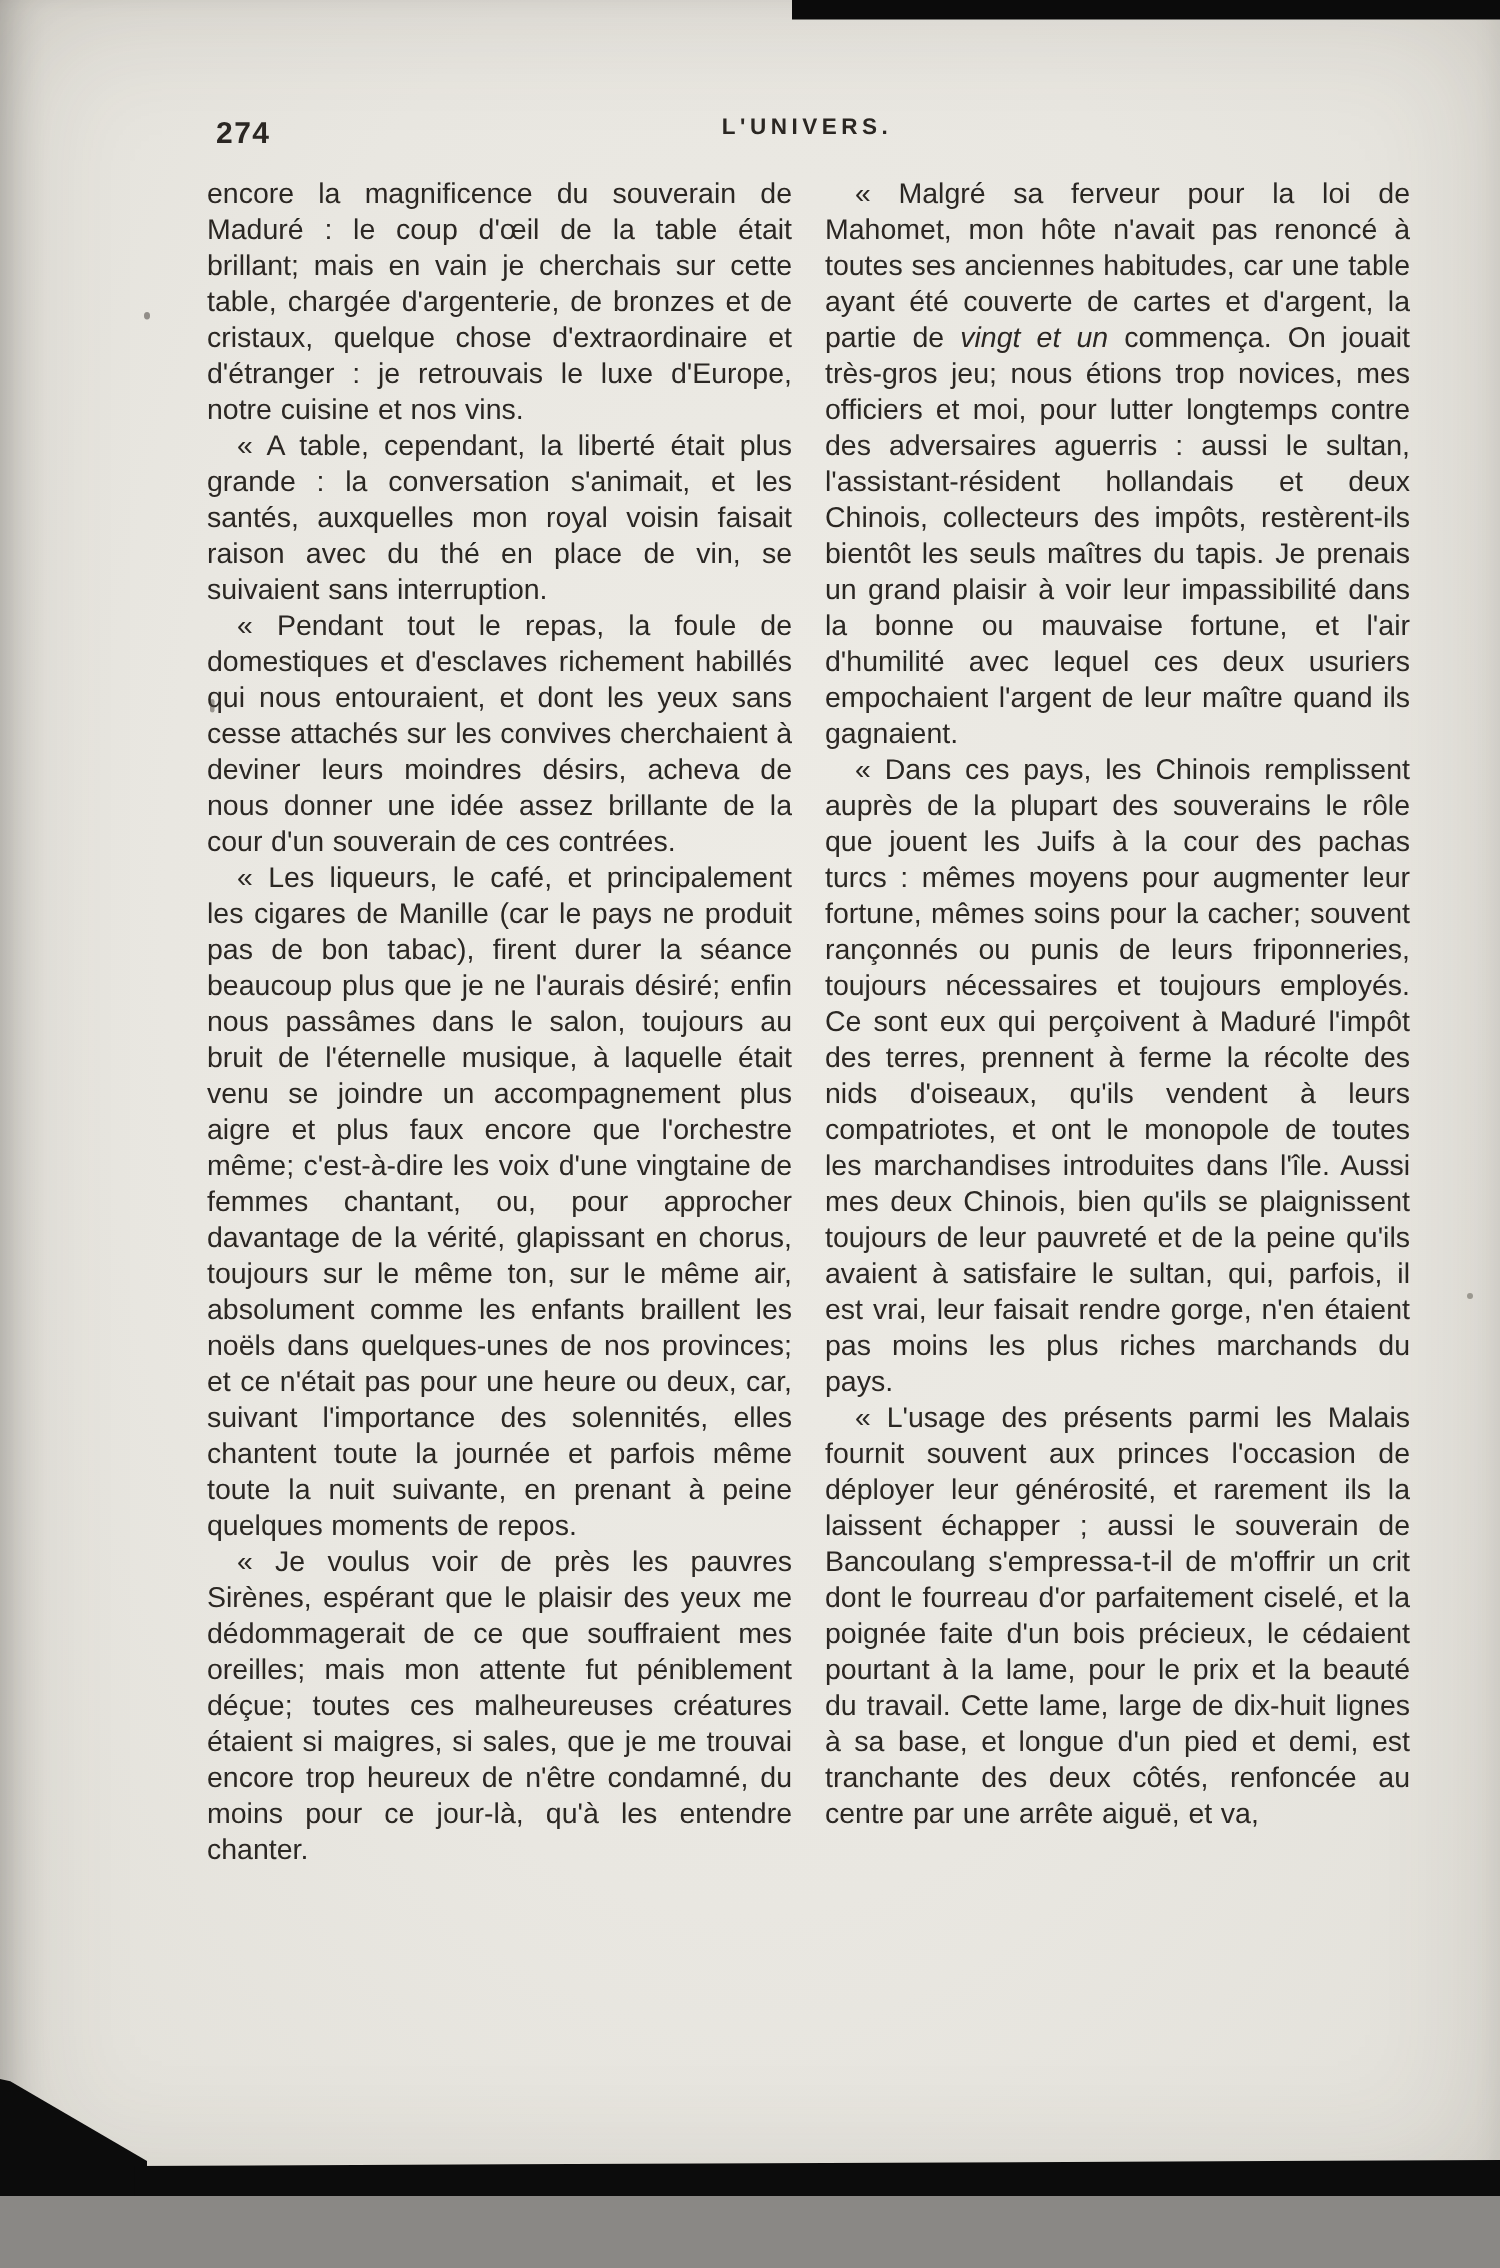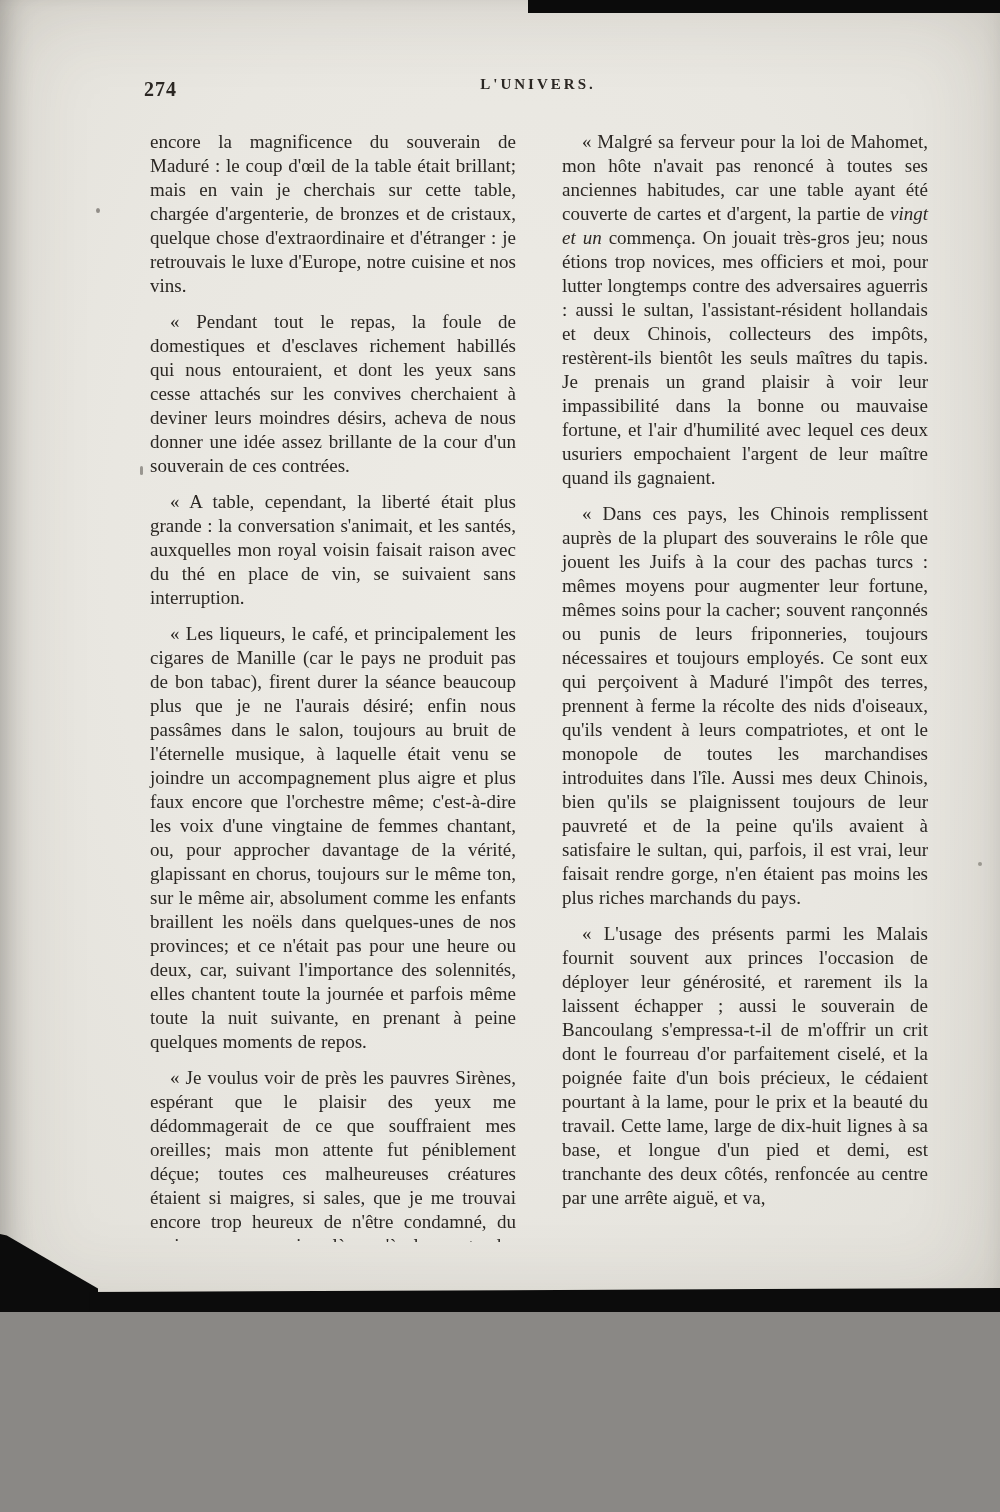--- a/index.html
+++ b/index.html
@@ -3,24 +3,24 @@
 <meta charset="utf-8">
 <style>
   html, body {
     margin: 0;
     padding: 0;
     background: #8a8885;
   }
   .page {
     position: relative;
     width: 1000px;
-    height: 1312px;
+    height: 1464px;
     overflow: hidden;
     background: radial-gradient(ellipse at 50% 42%, #edebe5 0%, #e9e7e1 55%, #e2e0d9 100%);
-    font-family: Liberation Serif, serif;
+    font-family: Liberation Sans, sans-serif;
     color: #2b2723;
     box-shadow: inset 0 0 90px rgba(70, 62, 50, 0.18), inset 22px 0 30px -20px rgba(0,0,0,0.28), inset -10px 0 24px -16px rgba(0,0,0,0.12);
   }
   
   .bar-top {
     position: absolute;
     top: 0; right: 0;
     left: 528px;
     height: 13px;
     background: #0b0b0b;
@@ -85,21 +85,21 @@
     gap: 22px;
   }
   .column {
     width: 390px;
     flex: 0 0 390px;
     overflow: hidden;
     hyphens: auto;
     -webkit-hyphens: auto;
   }
   .column p {
-    margin: 12px;
+    margin: 0;
     font-size: 19px;
     line-height: 24px;
     text-align: justify;
     word-spacing: 0.5px;
   }
   .column p.indent { text-indent: 20px; }
   .column .it { font-style: italic; }
 </style>
 </head>
 <body>
@@ -109,22 +109,22 @@
   <div class="bar-top"></div>
 
   <div class="page-header">
     <span class="page-number">274</span>
     <span class="page-title">L'UNIVERS.</span>
   </div>
 
   <div class="columns">
     <div class="column" id="col-left">
         <p class=""><span>encore la magnificence du souverain de Maduré : le coup d'œil de la table était brillant; mais en vain je cherchais sur cette table, chargée d'argenterie, de bronzes et de cristaux, quelque chose d'extraordinaire et d'étranger : je retrouvais le luxe d'Europe, notre cuisine et nos vins.</span></p>
+        <p class="indent"><span>« A table, cependant, la liberté était plus grande : la conversation s'animait, et les santés, auxquelles mon royal voisin faisait raison avec du thé en place de vin, se suivaient sans interruption.</span></p>
         <p class="indent"><span>« Pendant tout le repas, la foule de domestiques et d'esclaves richement habillés qui nous entouraient, et dont les yeux sans cesse attachés sur les convives cherchaient à deviner leurs moindres désirs, acheva de nous donner une idée assez brillante de la cour d'un souverain de ces contrées.</span></p>
-        <p class="indent"><span>« A table, cependant, la liberté était plus grande : la conversation s'animait, et les santés, auxquelles mon royal voisin faisait raison avec du thé en place de vin, se suivaient sans interruption.</span></p>
         <p class="indent"><span>« Les liqueurs, le café, et principalement les cigares de Manille (car le pays ne produit pas de bon tabac), firent durer la séance beaucoup plus que je ne l'aurais désiré; enfin nous passâmes dans le salon, toujours au bruit de l'éternelle musique, à laquelle était venu se joindre un accompagnement plus aigre et plus faux encore que l'orchestre même; c'est-à-dire les voix d'une vingtaine de femmes chantant, ou, pour approcher davantage de la vérité, glapissant en chorus, toujours sur le même ton, sur le même air, absolument comme les enfants braillent les noëls dans quelques-unes de nos provinces; et ce n'était pas pour une heure ou deux, car, suivant l'importance des solennités, elles chantent toute la journée et parfois même toute la nuit suivante, en prenant à peine quelques moments de repos.</span></p>
         <p class="indent"><span>« Je voulus voir de près les pauvres Sirènes, espérant que le plaisir des yeux me dédommagerait de ce que souffraient mes oreilles; mais mon attente fut péniblement déçue; toutes ces malheureuses créatures étaient si maigres, si sales, que je me trouvai encore trop heureux de n'être condamné, du moins pour ce jour-là, qu'à les entendre chanter.</span></p>
       </div>
     <div class="column" id="col-right">
         <p class="indent"><span>« Malgré sa ferveur pour la loi de Mahomet, mon hôte n'avait pas renoncé à toutes ses anciennes habitudes, car une table ayant été couverte de cartes et d'argent, la partie de </span><span class="it">vingt et un</span><span> commença. On jouait très-gros jeu; nous étions trop novices, mes officiers et moi, pour lutter longtemps contre des adversaires aguerris : aussi le sultan, l'assistant-résident hollandais et deux Chinois, collecteurs des impôts, restèrent-ils bientôt les seuls maîtres du tapis. Je prenais un grand plaisir à voir leur impassibilité dans la bonne ou mauvaise fortune, et l'air d'humilité avec lequel ces deux usuriers empochaient l'argent de leur maître quand ils gagnaient.</span></p>
         <p class="indent"><span>« Dans ces pays, les Chinois remplissent auprès de la plupart des souverains le rôle que jouent les Juifs à la cour des pachas turcs : mêmes moyens pour augmenter leur fortune, mêmes soins pour la cacher; souvent rançonnés ou punis de leurs friponneries, toujours nécessaires et toujours employés. Ce sont eux qui perçoivent à Maduré l'impôt des terres, prennent à ferme la récolte des nids d'oiseaux, qu'ils vendent à leurs compatriotes, et ont le monopole de toutes les marchandises introduites dans l'île. Aussi mes deux Chinois, bien qu'ils se plaignissent toujours de leur pauvreté et de la peine qu'ils avaient à satisfaire le sultan, qui, parfois, il est vrai, leur faisait rendre gorge, n'en étaient pas moins les plus riches marchands du pays.</span></p>
         <p class="indent"><span>« L'usage des présents parmi les Malais fournit souvent aux princes l'occasion de déployer leur générosité, et rarement ils la laissent échapper ; aussi le souverain de Bancoulang s'empressa-t-il de m'offrir un crit dont le fourreau d'or parfaitement ciselé, et la poignée faite d'un bois précieux, le cédaient pourtant à la lame, pour le prix et la beauté du travail. Cette lame, large de dix-huit lignes à sa base, et longue d'un pied et demi, est tranchante des deux côtés, renfoncée au centre par une arrête aiguë, et va,</span></p>
       </div>
   </div>
 

